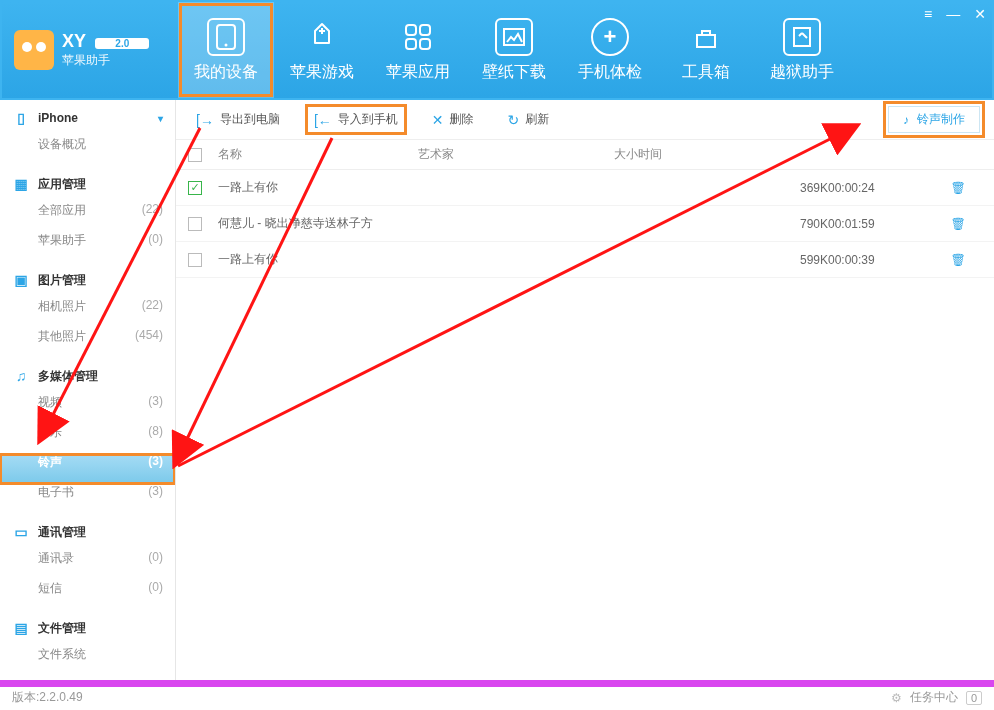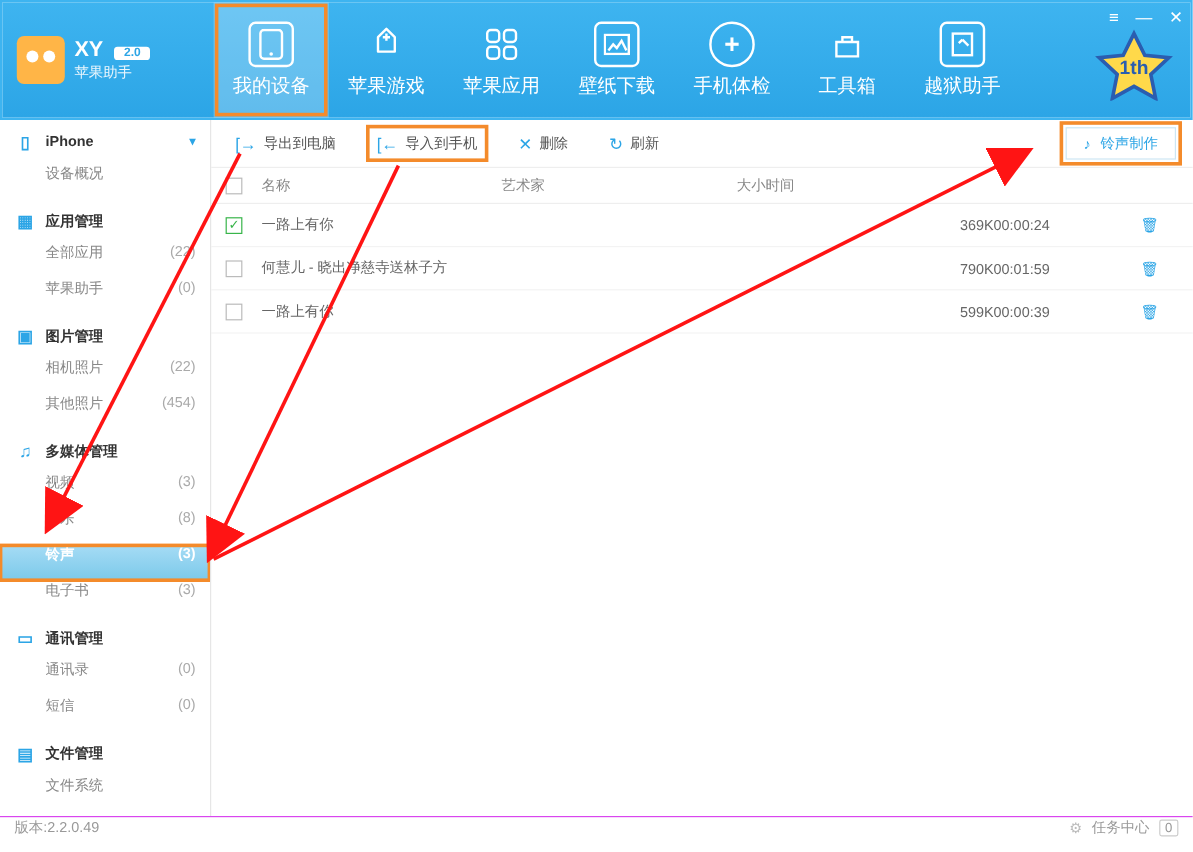--- a/index.html
+++ b/index.html
@@ -7,21 +7,21 @@
 
 
 .header{height:100px;background:linear-gradient(180deg,#3eb4f0 0%,#2ca5e6 100%);display:flex;align-items:center;position:relative;border:2px solid #3eb4f0}
 .logo-box{display:flex;align-items:center;padding-left:12px;width:176px}
 .owl{width:40px;height:40px;background:#ffb547;border-radius:6px;position:relative;display:flex;align-items:center;justify-content:center}
 .owl::before,.owl::after{content:"";position:absolute;width:10px;height:10px;background:#fff;border-radius:50%;top:12px}
 .owl::before{left:8px}
 .owl::after{right:8px}
 .logo-txt{margin-left:8px;color:#fff}
 .logo-title{font-size:18px;font-weight:bold;display:inline-block}
-.logo-ver{display:inline-block;background:#fff;color:#2ca5e6;border-radius:3px;font-size:10px;padding:0 8px;margin-left:6px;font-weight:bold}
+.logo-ver{display:inline-block;background:#fff;color:#2ca5e6;border-radius:3px;font-size:10px;padding:0 20px;margin-left:6px;font-weight:bold}
 .logo-sub{font-size:12px;opacity:.9}
 
 .nav{display:flex;height:100%}
 .nav-item{width:96px;display:flex;flex-direction:column;align-items:center;justify-content:center;color:#fff;cursor:pointer;padding:0 4px}
 .nav-item.active{background:rgba(255,255,255,.25);outline:3px solid #f48b2b;outline-offset:-4px}
 .nav-ico{width:38px;height:38px;border:2px solid #fff;border-radius:6px;margin-bottom:6px;display:flex;align-items:center;justify-content:center;color:#fff;font-size:18px}
 .nav-ico.round{border-radius:50%}
 .nav-label{font-size:16px}
 
 .win-ctrls{position:absolute;right:6px;top:4px;display:flex;gap:14px;color:#fff;font-size:14px}
@@ -55,21 +55,21 @@
 .col-name{width:200px}
 .col-artist{width:110px}
 .col-album{width:190px}
 .col-size{width:110px;text-align:right}
 .col-time{width:110px;text-align:left}
 .col-del{width:40px;color:#2ca5e6;cursor:pointer;text-align:center}
 .chk{width:14px;height:14px;border:1px solid #bbb;display:inline-flex;align-items:center;justify-content:center;font-size:11px}
 .chk.on{border-color:#38b54a;color:#38b54a}
 
 
-.status{height:28px;border-top:1px solid #d946ef;display:flex;align-items:flex-start;padding:0 12px;color:#999;font-size:12px}
+.status{height:28px;border-top:7px solid #d946ef;display:flex;align-items:center;padding:0 12px;color:#999;font-size:12px}
 .status .right{margin-left:auto;display:flex;align-items:center;gap:8px}
 .badge{border:1px solid #ccc;border-radius:2px;padding:0 4px;font-size:11px}
 
 
 .arrows{position:absolute;left:0;top:0;pointer-events:none}
 </style>
 </head>
 <body>
 
 <div class="header">
@@ -144,26 +144,20 @@
       <span class="nav-label">越狱助手</span>
     </div>
   </div>
 
   <div class="win-ctrls">
     <span>≡</span>
     <span>—</span>
     <span>✕</span>
   </div>
 
-  <div class="promo">
-    <svg width="70" height="60">
-        <polygon points="35,4 44,22 64,24 49,38 53,58 35,48 17,58 21,38 6,24 26,22" fill="#ffd94a" stroke="#2a5db0" stroke-width="3"></polygon>
-        <text x="35" y="38" text-anchor="middle" font-size="16" font-weight="bold" fill="#2a5db0">1th</text>
-      </svg>
-  </div>
 </div>
 
 <div class="body">
 
   <div class="sidebar">
     <div class="side-head">
       <span class="ico">▯</span>
       <span>iPhone</span>
       <span class="chev">▾</span>
     </div>

